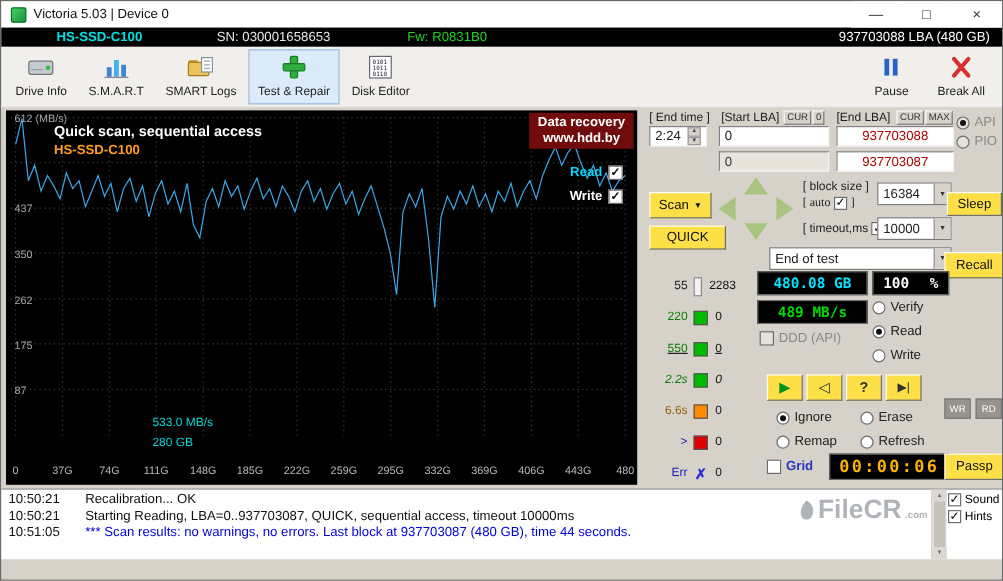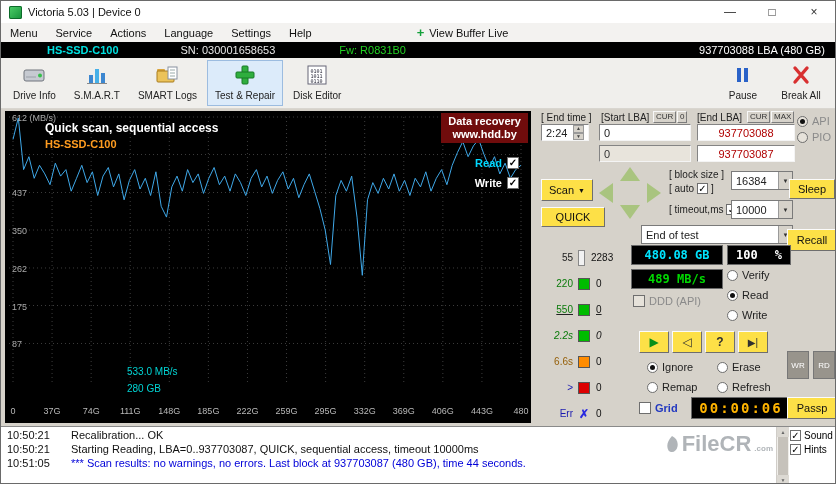--- a/index.html
+++ b/index.html
@@ -88,21 +88,21 @@
                font-weight:bold; }
   .radio { position:absolute; display:flex; align-items:center; gap:4px; font-size:11px; }
   .circ { width:11px; height:11px; border-radius:50%; background:#fff; border:1px solid #6e6e6e;
           display:flex; align-items:center; justify-content:center; flex:none; }
   .radio.checked .circ::after { content:""; width:5px; height:5px; border-radius:50%; background:#101010; }
   .radio.dis { color:#8a8a8a; } .radio.dis .circ { background:#e6e2da; }
   .cb { width:12px; height:12px; background:#fff; border:1px solid #6e6e6e; display:inline-flex;
         align-items:center; justify-content:center; font-size:10px; color:#000; flex:none; }
   .cb.checked::before { content:"✓"; margin-top:-1px; }
   .cb.dis { background:#e6e2da; }
-  .chip { position:absolute; width:22px; height:28px; background:#98948c; color:#fff; font-size:8px;
+  .chip { position:absolute; width:22px; height:17px; background:#98948c; color:#fff; font-size:8px;
           display:flex; align-items:center; justify-content:center; border:1px solid #777; }
   .bin-row { position:absolute; left:8px; display:flex; align-items:center; height:17px; }
   .bin-label { width:30px; text-align:right; font-size:10px; }
   .bin-swatch { width:12px; height:12px; margin-left:5px; border:1px solid #555; }
   .bin-swatch.tall { width:7px; height:16px; border:1px solid #888; }
   .bin-glyph { margin-left:5px; font-weight:bold; font-size:12px; width:12px; text-align:center; }
   .bin-count { margin-left:6px; font-size:10px; color:#111; }
 
   
   .log { height:59px; background:#fff; border-top:1px solid #8a8a8a; position:relative;
@@ -131,34 +131,20 @@
   <div class="titlebar">
     <div class="app-icon"></div>
     <span class="title-text">Victoria 5.03 | Device 0</span>
     <div class="winbtns">
       <button class="winbtn">—</button>
       <button class="winbtn">□</button>
       <button class="winbtn">×</button>
     </div>
   </div>
 
-  <div class="menubar">
-    <div class="menu-items">
-        <div class="menu-item">Menu</div>
-        <div class="menu-item">Service</div>
-        <div class="menu-item">Actions</div>
-        <div class="menu-item">Language</div>
-        <div class="menu-item">Settings</div>
-        <div class="menu-item">Help</div>
-      </div>
-    <div class="buffer-live">
-      <span class="plus-icon">+</span>
-      <span>View Buffer Live</span>
-    </div>
-  </div>
 
   <div class="infobar">
     <span class="dev-model" style="color: rgb(0, 224, 224);">HS-SSD-C100</span>
     <span class="dev-sn">SN: 030001658653</span>
     <span class="dev-fw" style="color: rgb(34, 208, 34);">Fw: R0831B0</span>
     <span class="dev-cap">937703088 LBA (480 GB)</span>
   </div>
 
   <div class="toolbar">
     <button class="tbtn">
@@ -353,21 +339,21 @@
       <button class="btn" style="left:6px; top:98px; width:64px; height:20px;">QUICK</button>
 
       <div class="pad" style="left:64px; top:58px; width:62px; height:52px;">
         <div class="pad-tri up"></div>
         <div class="pad-tri down"></div>
         <div class="pad-tri left"></div>
         <div class="pad-tri right"></div>
       </div>
 
       <span class="plabel" style="left:134px; top:60px;">[ block size ]</span>
-      <span class="plabel" style="left:134px; top:74px; display:flex; align-items:center; gap:3px;">
+      <span class="plabel" style="left:134px; top:74px; display:flex; align-items:center; gap:3px;font-family:Liberation Serif, serif;">
         <span>[ auto</span>
         <span class="cb checked" style="width:11px; height:11px;"></span>
         <span>]</span>
       </span>
       <div class="combo" style="left:196px; top:62px; width:62px;">
         <span>16384</span>
         <span class="dd">▼</span>
       </div>
       <span class="plabel" style="left:134px; top:95px; display:flex; align-items:center; gap:3px;">
         <span>[ timeout,ms</span>

